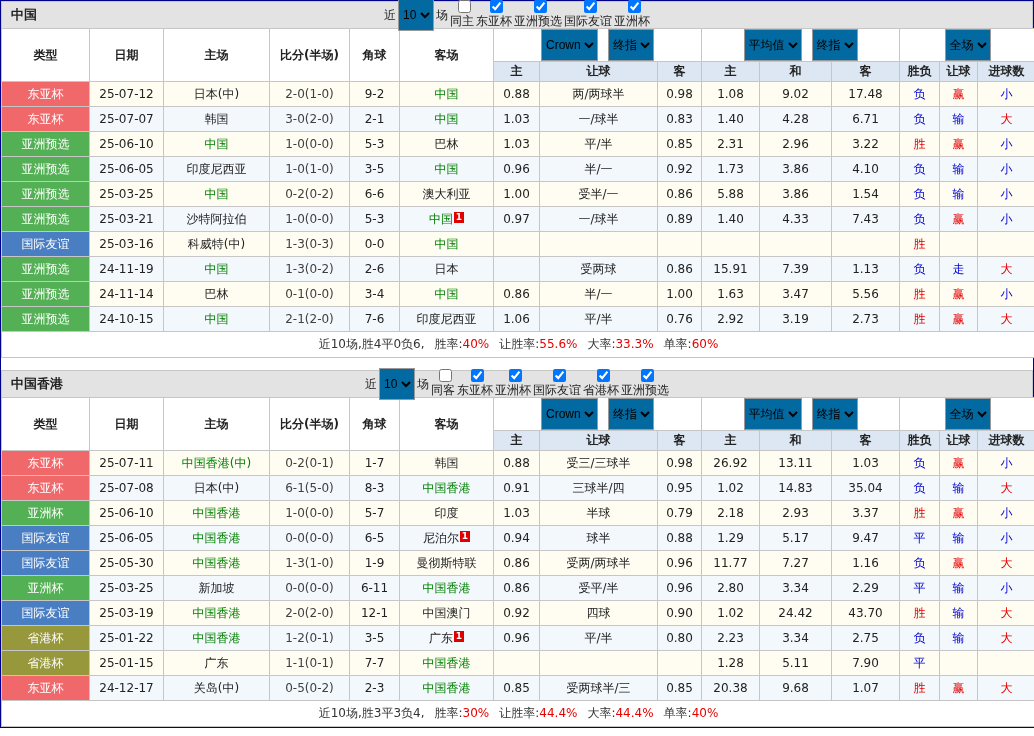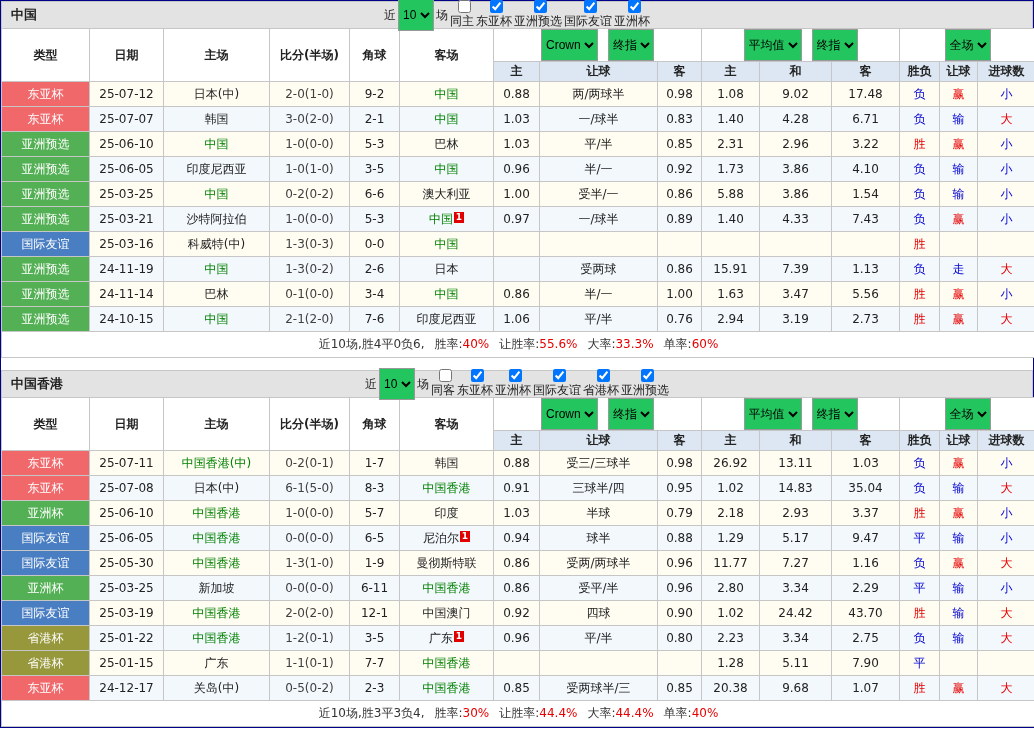--- a/index.html
+++ b/index.html
@@ -11,21 +11,21 @@
   .radio-l { display:flex; align-items:center; gap:3px; color:#fff; cursor:pointer; }
   .radio-l input { margin:0; width:12px; height:12px; }
   .radio-l.active span { color:#ffaa33; }
   .gap { height:12px; background:#fff; }
   .filterbar { position:relative; background:#e3e3e3; border:1px solid #c6c6c6; border-bottom:none; height:27px; display:flex; align-items:center; }
   .team { position:absolute; left:9px; font-weight:bold; font-size:13px; }
   .fcenter { margin:0 auto; display:flex; align-items:center; }
   .fcenter > * { margin:0 1px; }
   .cklabel { display:flex; align-items:center; cursor:pointer;flex-direction:column; }
   .cklabel input { margin:0 2px 0 6px; width:13px; height:13px; }
-  select { font-size:12px; height:32px; border:1px solid #999; background:#22c55e; }
+  select { font-size:12px; height:32px; border:1px solid #999; background:#0369a1; }
   table { border-collapse:collapse; table-layout:fixed; width:1034px; }
   th, td { border:1px solid #c6c6c6; text-align:center; font-weight:normal; padding:0 1px; overflow:hidden; white-space:nowrap; }
   thead tr.selr th { height:25px; background:#fff; }
   th.colhead { background:#dce7f3; font-weight:bold; }
   tr.subr th { height:20px; background:#dce7f3; font-weight:bold; }
   .selwrap { display:flex; justify-content:center; align-items:center; gap:10px; }
   tbody td { height:25px; }
   tr.r0 td { background:#fffdf2; }
   tr.r1 td { background:#f3f8fd; }
   td[data-name="type-cell"] { color:#fff; }
@@ -285,21 +285,21 @@
             <tr data-name="table-row" class="r1">
               <td data-name="type-cell" style="background: rgb(83, 176, 84);">亚洲预选</td>
               <td data-name="date-cell">24-10-15</td>
               <td data-name="home-team-cell"><span data-name="home-team" class="focus">中国</span></td>
               <td data-name="score-cell"><span data-name="score" class="score">2-1(2-0)</span></td>
               <td data-name="corner-cell">7-6</td>
               <td data-name="away-team-cell"><span data-name="away-team">印度尼西亚</span></td>
               <td data-name="odds-home-cell">1.06</td>
               <td data-name="handicap-cell">平/半</td>
               <td data-name="odds-away-cell">0.76</td>
-              <td data-name="avg-home-cell">2.94</td>
+              <td data-name="avg-home-cell">2.92</td>
               <td data-name="avg-draw-cell">3.19</td>
               <td data-name="avg-away-cell">2.73</td>
               <td data-name="result-winloss-cell" class="rr">胜</td>
               <td data-name="result-handicap-cell" class="rr">赢</td>
               <td data-name="result-goals-cell" class="rr">大</td>
             </tr>
             <tr data-name="summary-row" class="sumr">
               <td data-name="summary-cell" colspan="15"><span data-name="summary-record">近10场,胜4平0负6,</span><span data-name="summary-stat" class="stat"><span data-name="summary-stat-label">胜率:</span><span data-name="summary-stat-value" class="sum-val">40%</span></span><span data-name="summary-stat" class="stat"><span data-name="summary-stat-label">让胜率:</span><span data-name="summary-stat-value" class="sum-val">55.6%</span></span><span data-name="summary-stat" class="stat"><span data-name="summary-stat-label">大率:</span><span data-name="summary-stat-value" class="sum-val">33.3%</span></span><span data-name="summary-stat" class="stat"><span data-name="summary-stat-label">单率:</span><span data-name="summary-stat-value" class="sum-val">60%</span></span></td>
             </tr>
           </tbody>

